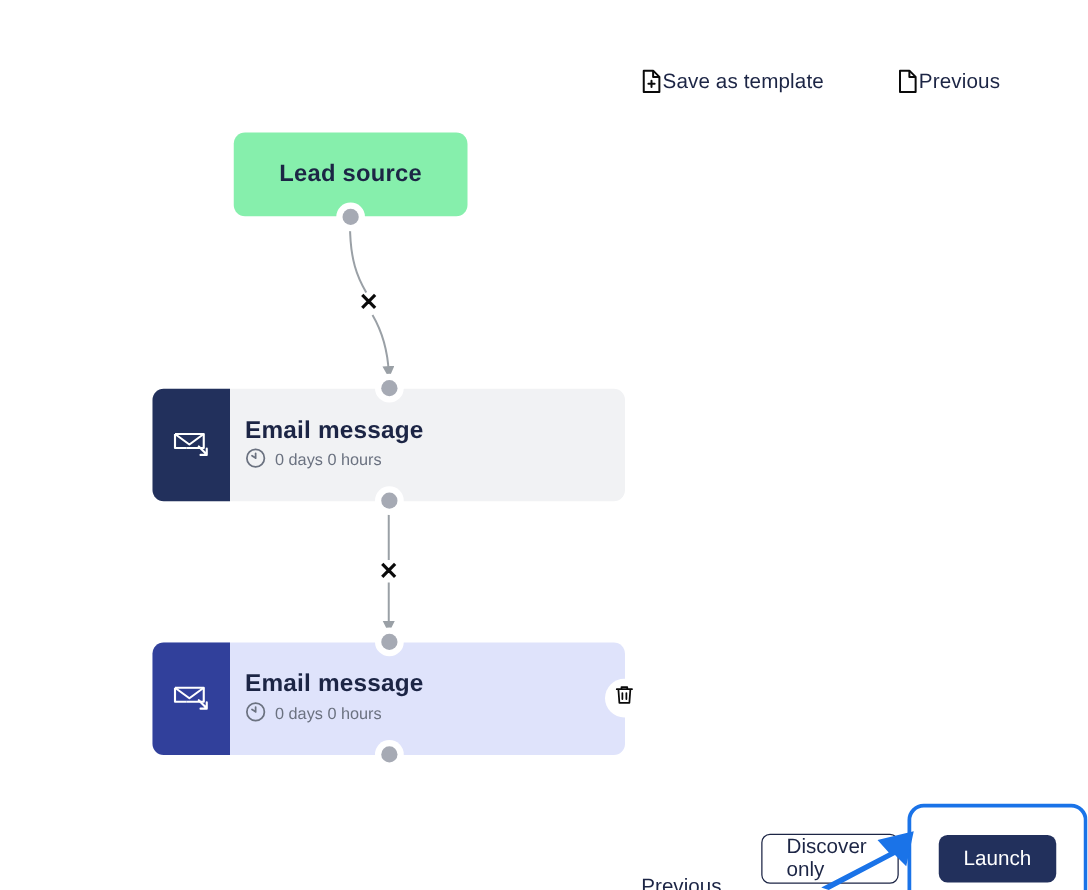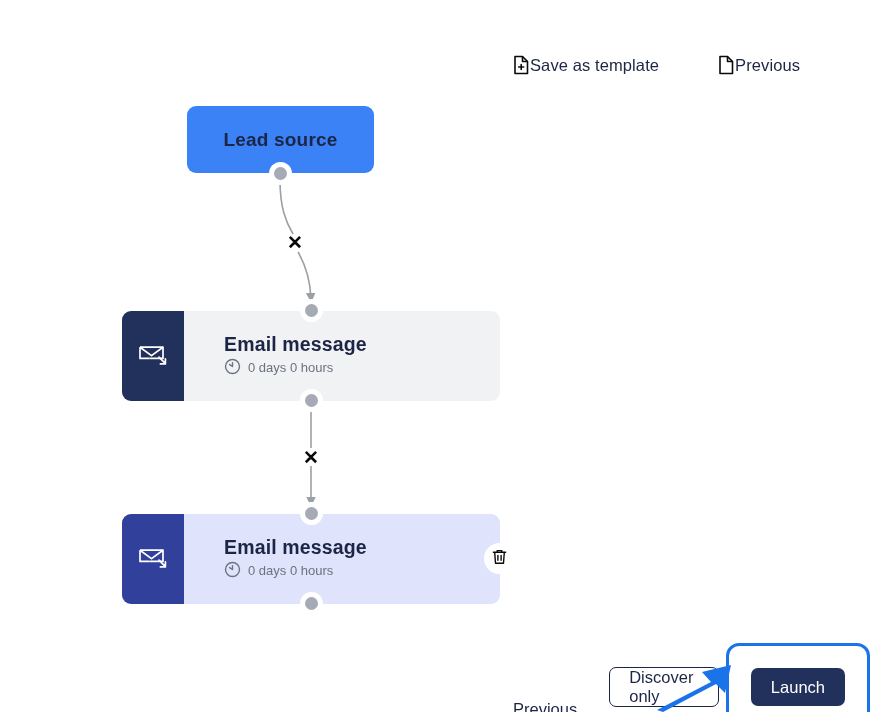--- a/index.html
+++ b/index.html
@@ -57,21 +57,21 @@
     pointer-events: none;
   }
 
   
   .trigger-node {
     position: absolute;
     left: 187px;
     top: 106px;
     width: 187px;
     height: 67px;
-    background: #3b82f6;
+    background: #86efac;
     border-radius: 9px;
     display: flex;
     align-items: center;
     justify-content: center;
     cursor: pointer;
   }
   .trigger-node .title {
     font-size: 19px;
     font-weight: bold;
     color: #1c2545;
@@ -101,21 +101,21 @@
     justify-content: center;
   }
   .n1 .node-icon-panel { background: #22305c; }
   .n2 .node-icon-panel { background: #31409b; }
 
   .node-body {
     flex: 1;
     display: flex;
     flex-direction: column;
     justify-content: center;
-    padding-left: 40px;
+    padding-left: 12px;
     gap: 3px;
   }
   .node-title {
     font-size: 19.5px;
     font-weight: bold;
     color: #1c2545;
     letter-spacing: 0.15px;
     line-height: 1.1;
   }
   .node-sub {

